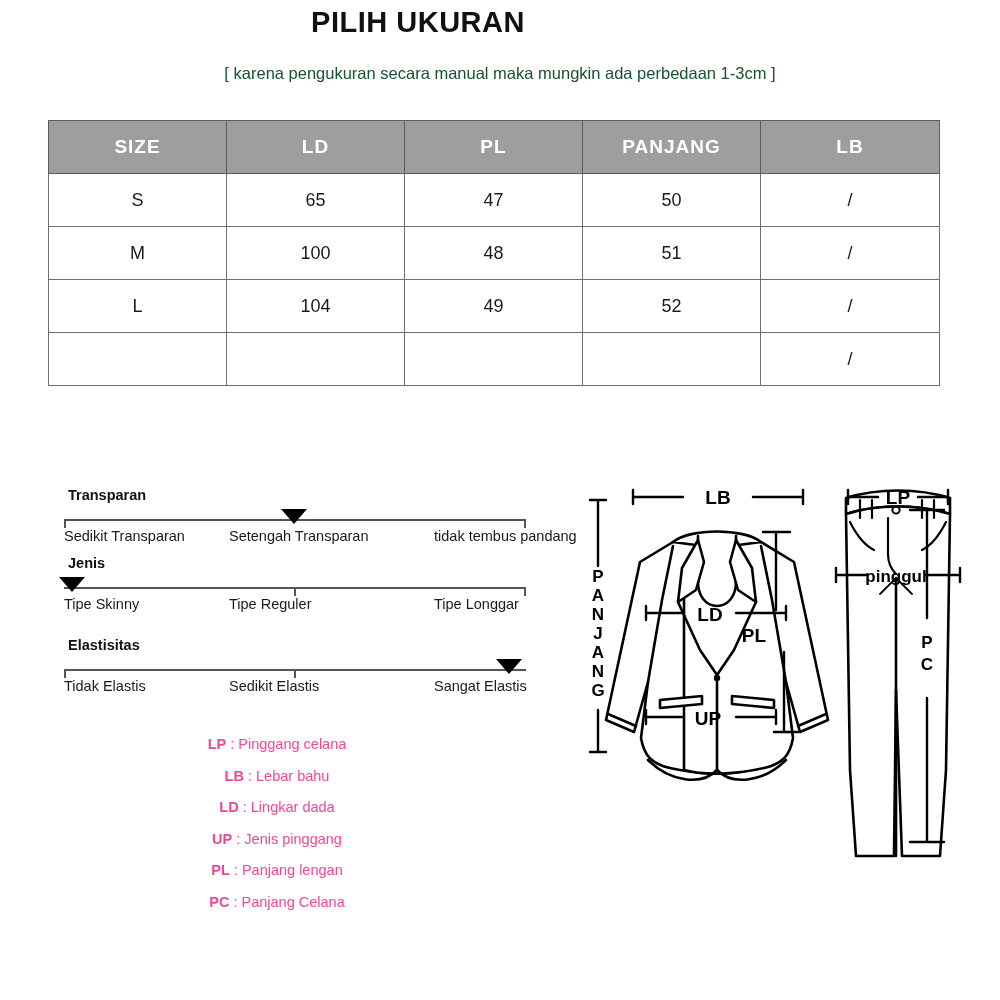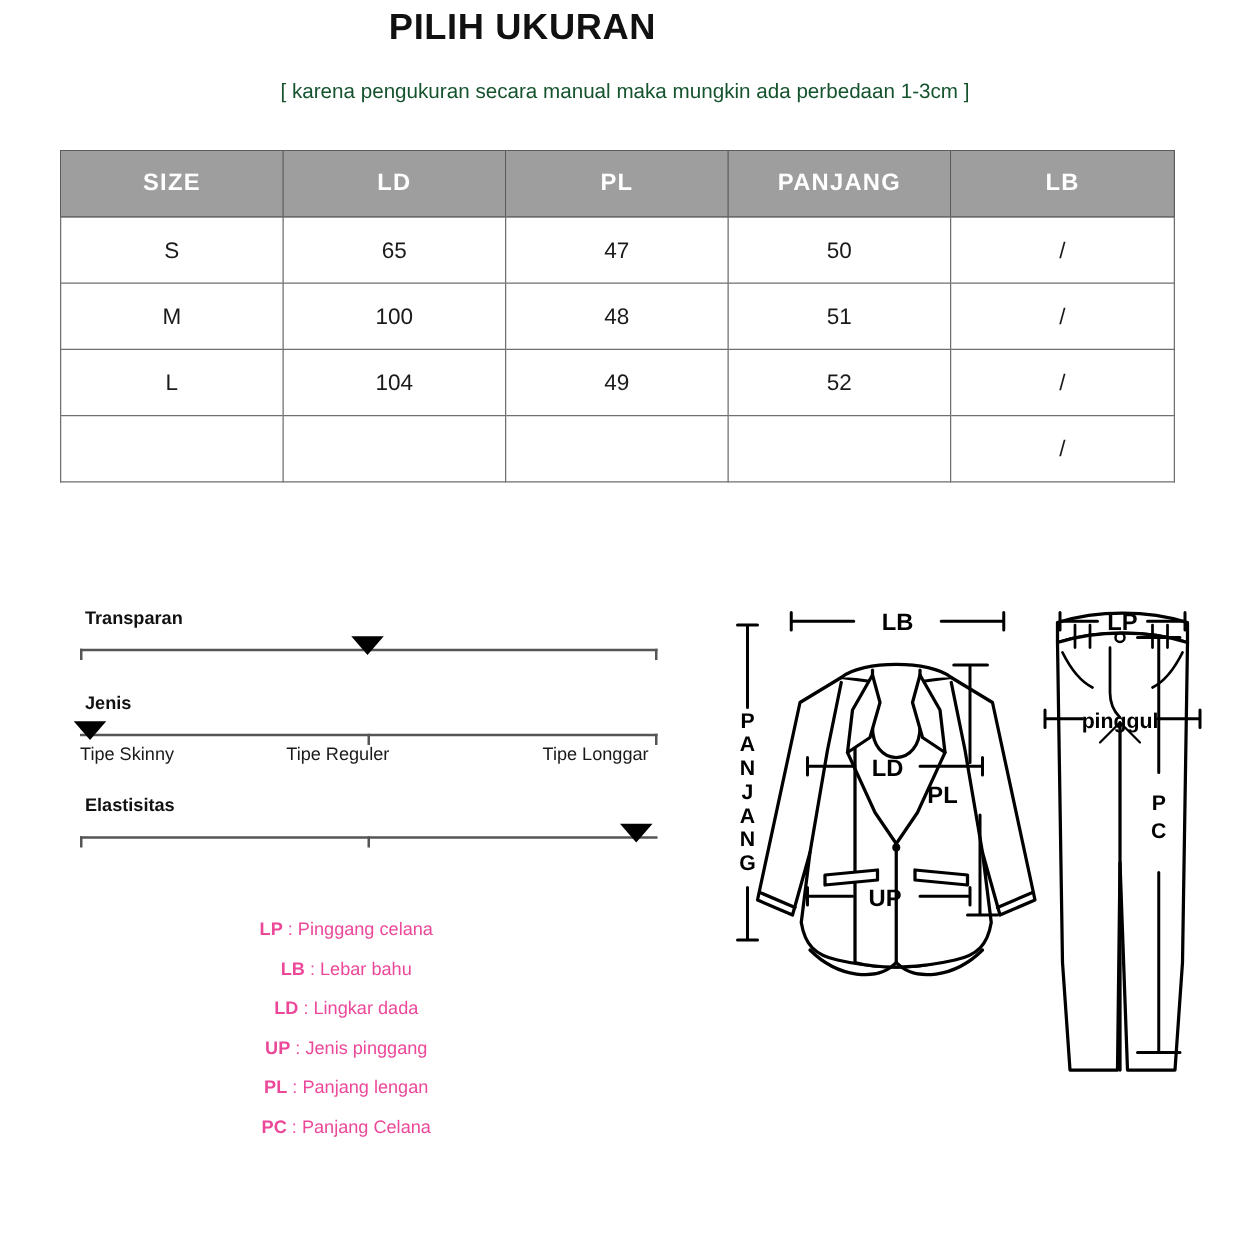--- a/index.html
+++ b/index.html
@@ -170,20 +170,25 @@
 </table>
 
 <div class="slider-group" id="slider-transparan">
   <div class="slider-title">Transparan</div>
   <div class="slider-bar">
     <div class="axis"></div>
     <div class="tick t-left"></div>
     <div class="tick t-right"></div>
     <div class="marker" style="left:217px"></div>
   </div>
+  <div class="slider-labels">
+    <span class="lb-left">Sedikit Transparan</span>
+    <span class="lb-mid">Setengah Transparan</span>
+    <span class="lb-right">tidak tembus pandang</span>
+  </div>
 </div>
 
 <div class="slider-group" id="slider-jenis">
   <div class="slider-title">Jenis</div>
   <div class="slider-bar">
     <div class="axis"></div>
     <div class="tick t-mid"></div>
     <div class="tick t-right"></div>
     <div class="marker" style="left:-5px"></div>
   </div>
@@ -194,20 +199,25 @@
   </div>
 </div>
 
 <div class="slider-group" id="slider-elastisitas">
   <div class="slider-title">Elastisitas</div>
   <div class="slider-bar">
     <div class="axis"></div>
     <div class="tick t-left"></div>
     <div class="tick t-mid"></div>
     <div class="marker" style="left:432px"></div>
+  </div>
+  <div class="slider-labels">
+    <span class="lb-left">Tidak Elastis</span>
+    <span class="lb-mid">Sedikit Elastis</span>
+    <span class="lb-right">Sangat  Elastis</span>
   </div>
 </div>
 
 <ul id="legend-list">
   <li><b>LP</b><span> : </span><span>Pinggang celana</span></li>
   <li><b>LB</b><span> : </span><span>Lebar bahu</span></li>
   <li><b>LD</b><span> : </span><span>Lingkar dada</span></li>
   <li><b>UP</b><span> : </span><span>Jenis pinggang</span></li>
   <li><b>PL</b><span> : </span><span>Panjang lengan</span></li>
   <li><b>PC</b><span> : </span><span>Panjang Celana</span></li>

